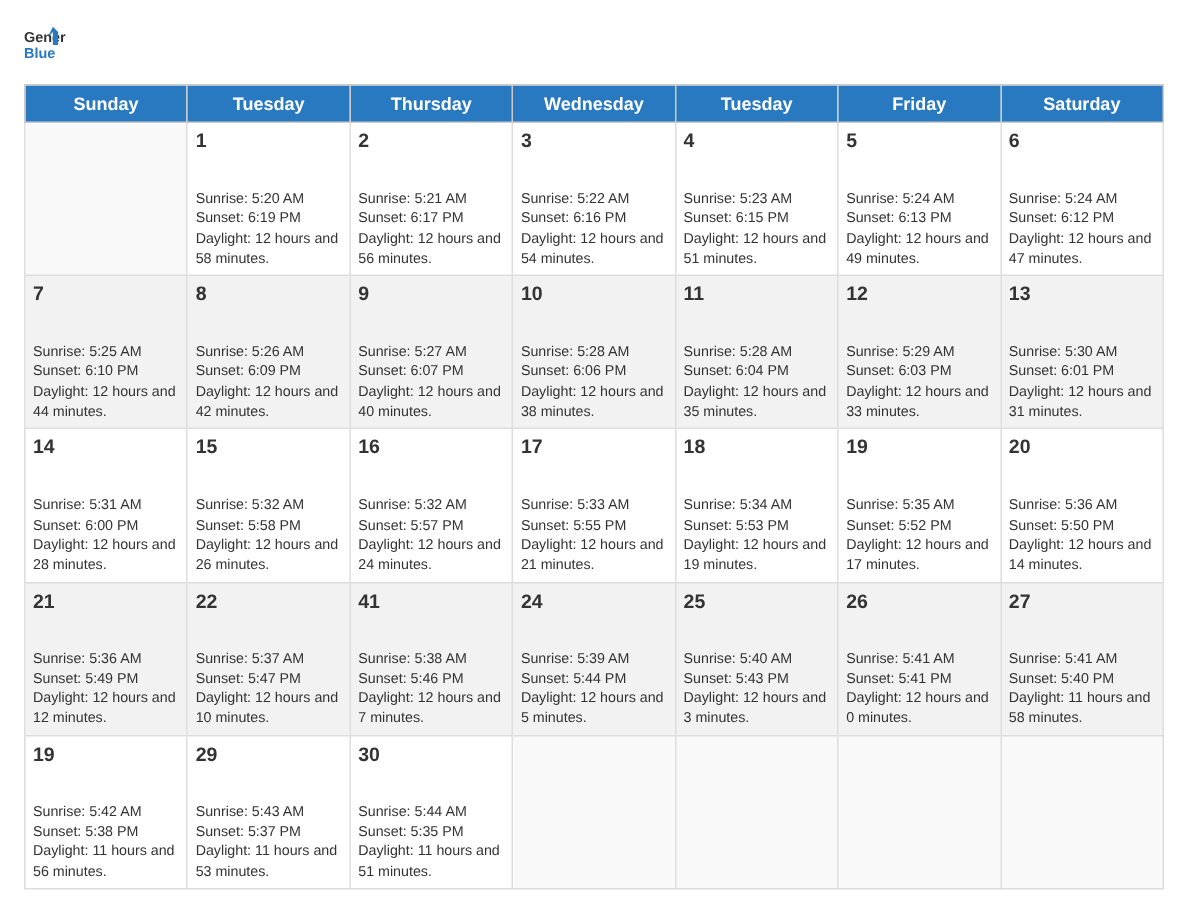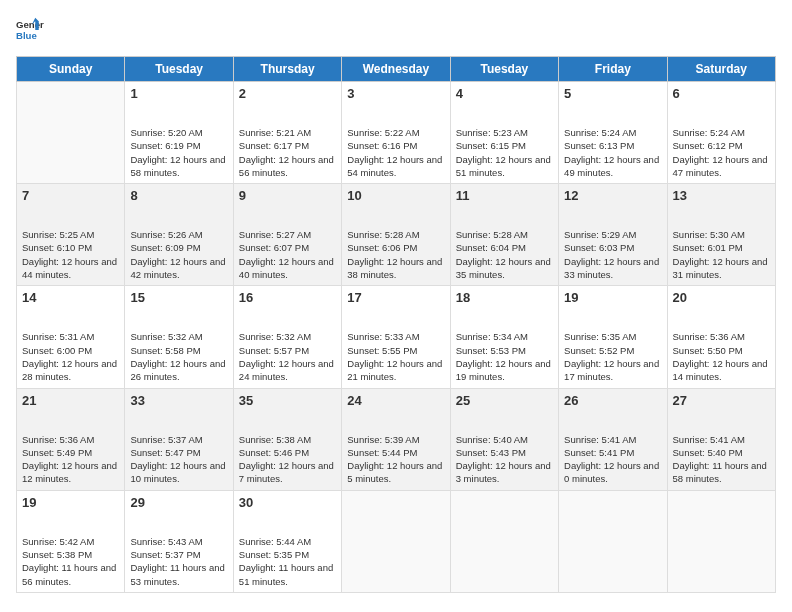--- a/index.html
+++ b/index.html
@@ -207,25 +207,25 @@
             <span class="day-number">20</span>
             <div class="day-info">Sunrise: 5:36 AM<br>Sunset: 5:50 PM<br>Daylight: 12 hours and 14 minutes.</div>
           </td>
         </tr>
         <tr class="row-shaded">
           <td>
             <span class="day-number">21</span>
             <div class="day-info">Sunrise: 5:36 AM<br>Sunset: 5:49 PM<br>Daylight: 12 hours and 12 minutes.</div>
           </td>
           <td>
-            <span class="day-number">33</span>
+            <span class="day-number">22</span>
             <div class="day-info">Sunrise: 5:37 AM<br>Sunset: 5:47 PM<br>Daylight: 12 hours and 10 minutes.</div>
           </td>
           <td>
-            <span class="day-number">35</span>
+            <span class="day-number">41</span>
             <div class="day-info">Sunrise: 5:38 AM<br>Sunset: 5:46 PM<br>Daylight: 12 hours and 7 minutes.</div>
           </td>
           <td>
             <span class="day-number">24</span>
             <div class="day-info">Sunrise: 5:39 AM<br>Sunset: 5:44 PM<br>Daylight: 12 hours and 5 minutes.</div>
           </td>
           <td>
             <span class="day-number">25</span>
             <div class="day-info">Sunrise: 5:40 AM<br>Sunset: 5:43 PM<br>Daylight: 12 hours and 3 minutes.</div>
           </td>

